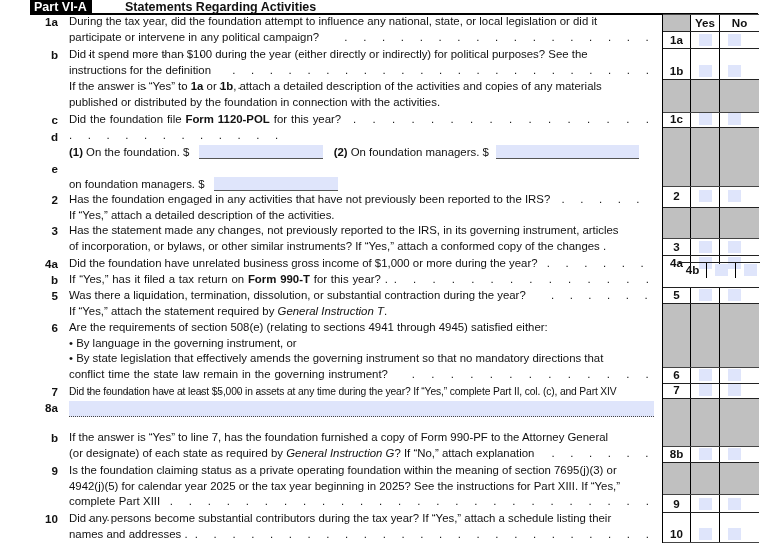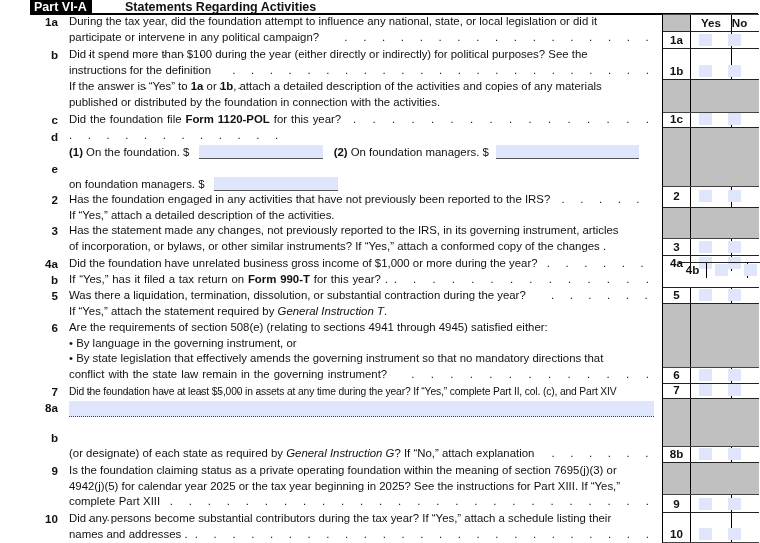--- a/index.html
+++ b/index.html
@@ -18,21 +18,21 @@
   .dots { letter-spacing: 6.2px; }
   .fill { display: inline-block; background: #dfe5fb; border-bottom: 1px solid #555; height: 14px; vertical-align: -3px; }
 
   .states-field { position: absolute; left: 69px; top: 401px; width: 585px; height: 16px; background: #dfe5fb; border-bottom: 1px dotted #444; }
 
   .right { position: absolute; left: 662px; top: 14px; width: 96px; height: 529px; border-left: 1.2px solid #000; }
   .rrow { position: absolute; left: 0; width: 96px; border-top: 1px solid #444; }
   .rrow.thick { border-top: 1.5px solid #222; }
   .rcell { position: absolute; top: 0; bottom: 0; }
   .c-label { left: 0; width: 28px; border-right: 1.2px solid #000; font-weight: bold; font-size: 11.6px; text-align: center; }
-  .c-yes { left: 28px; width: 41px; border-right: 1.2px solid #000; }
+  .c-yes { left: 28px; width: 29px; border-right: 1.2px solid #000; }
   .c-no { left: 57px; width: 39px; }
   .gray .rcell { background: #c0c0c0; }
   .lbl-text { position: absolute; left: 0; right: 0; bottom: 1px; text-align: center; line-height: 14px; }
   .cb { position: absolute; bottom: 2px; width: 13px; height: 12px; background: #dfe5fb; }
   .c-yes .cb { left: 8px; }
   .c-no .cb { left: 8px; }
   .hdr .c-label { background: #c0c0c0; }
   .hdr-text { position: absolute; left: 0; right: 0; top: 1px; text-align: center; font-weight: bold; font-size: 11.6px; line-height: 14px; }
 </style>
 </head>
@@ -139,40 +139,40 @@
       <span>If “Yes,” attach the statement required by </span><i>General Instruction T</i><span>.</span>
     </div>
   </div>
 
   <div class="line" style="top:306px;">
     <div class="num">6</div>
     <div class="txt">
       <span>Are the requirements of section 508(e) (relating to sections 4941 through 4945) satisfied either:</span><br>
       <span>• By language in the governing instrument, or</span><br>
       <span>• By state legislation that effectively amends the governing instrument so that no mandatory directions that</span><br>
-      <span>conflict with the state law remain in the governing instrument?</span>
+      <span>conflict time the state law remain in the governing instrument?</span>
       <span class="dots" style="margin-left:20px;">. . . . . . . . . . . . . . . . . . . . . . . .</span>
     </div>
   </div>
 
   <div class="line" style="top:370px;">
     <div class="num">7</div>
     <div class="txt" style="font-size:10.3px; letter-spacing:-0.15px;">Did the foundation have at least $5,000 in assets at any time during the year? If “Yes,” complete Part II, col. (c), and Part XIV</div>
   </div>
 
   <div class="line" style="top:386px;">
     <div class="num">8a</div>
     <div class="txt">Enter the states to which the foundation reports or with which it is registered. See instructions.</div>
   </div>
   <div class="states-field" style="top:387px;"></div>
 
   <div class="line" style="top:416px;">
     <div class="num">b</div>
     <div class="txt">
-      <br>
+      <span>If the answer is “Yes” to line 7, has the foundation furnished a copy of Form 990-PF to the Attorney General</span><br>
       <span>(or designate) of each state as required by </span><i>General Instruction G</i><span>? If “No,” attach explanation</span>
       <span class="dots" style="margin-left:14px;">. . . . . .</span>
     </div>
   </div>
 
   <div class="line" style="top:449px;">
     <div class="num">9</div>
     <div class="txt">
       <span>Is the foundation claiming status as a private operating foundation within the meaning of section 7695(j)(3) or</span><br>
       <span>4942(j)(5) for calendar year 2025 or the tax year beginning in 2025? See the instructions for Part XIII. If “Yes,”</span><br>

